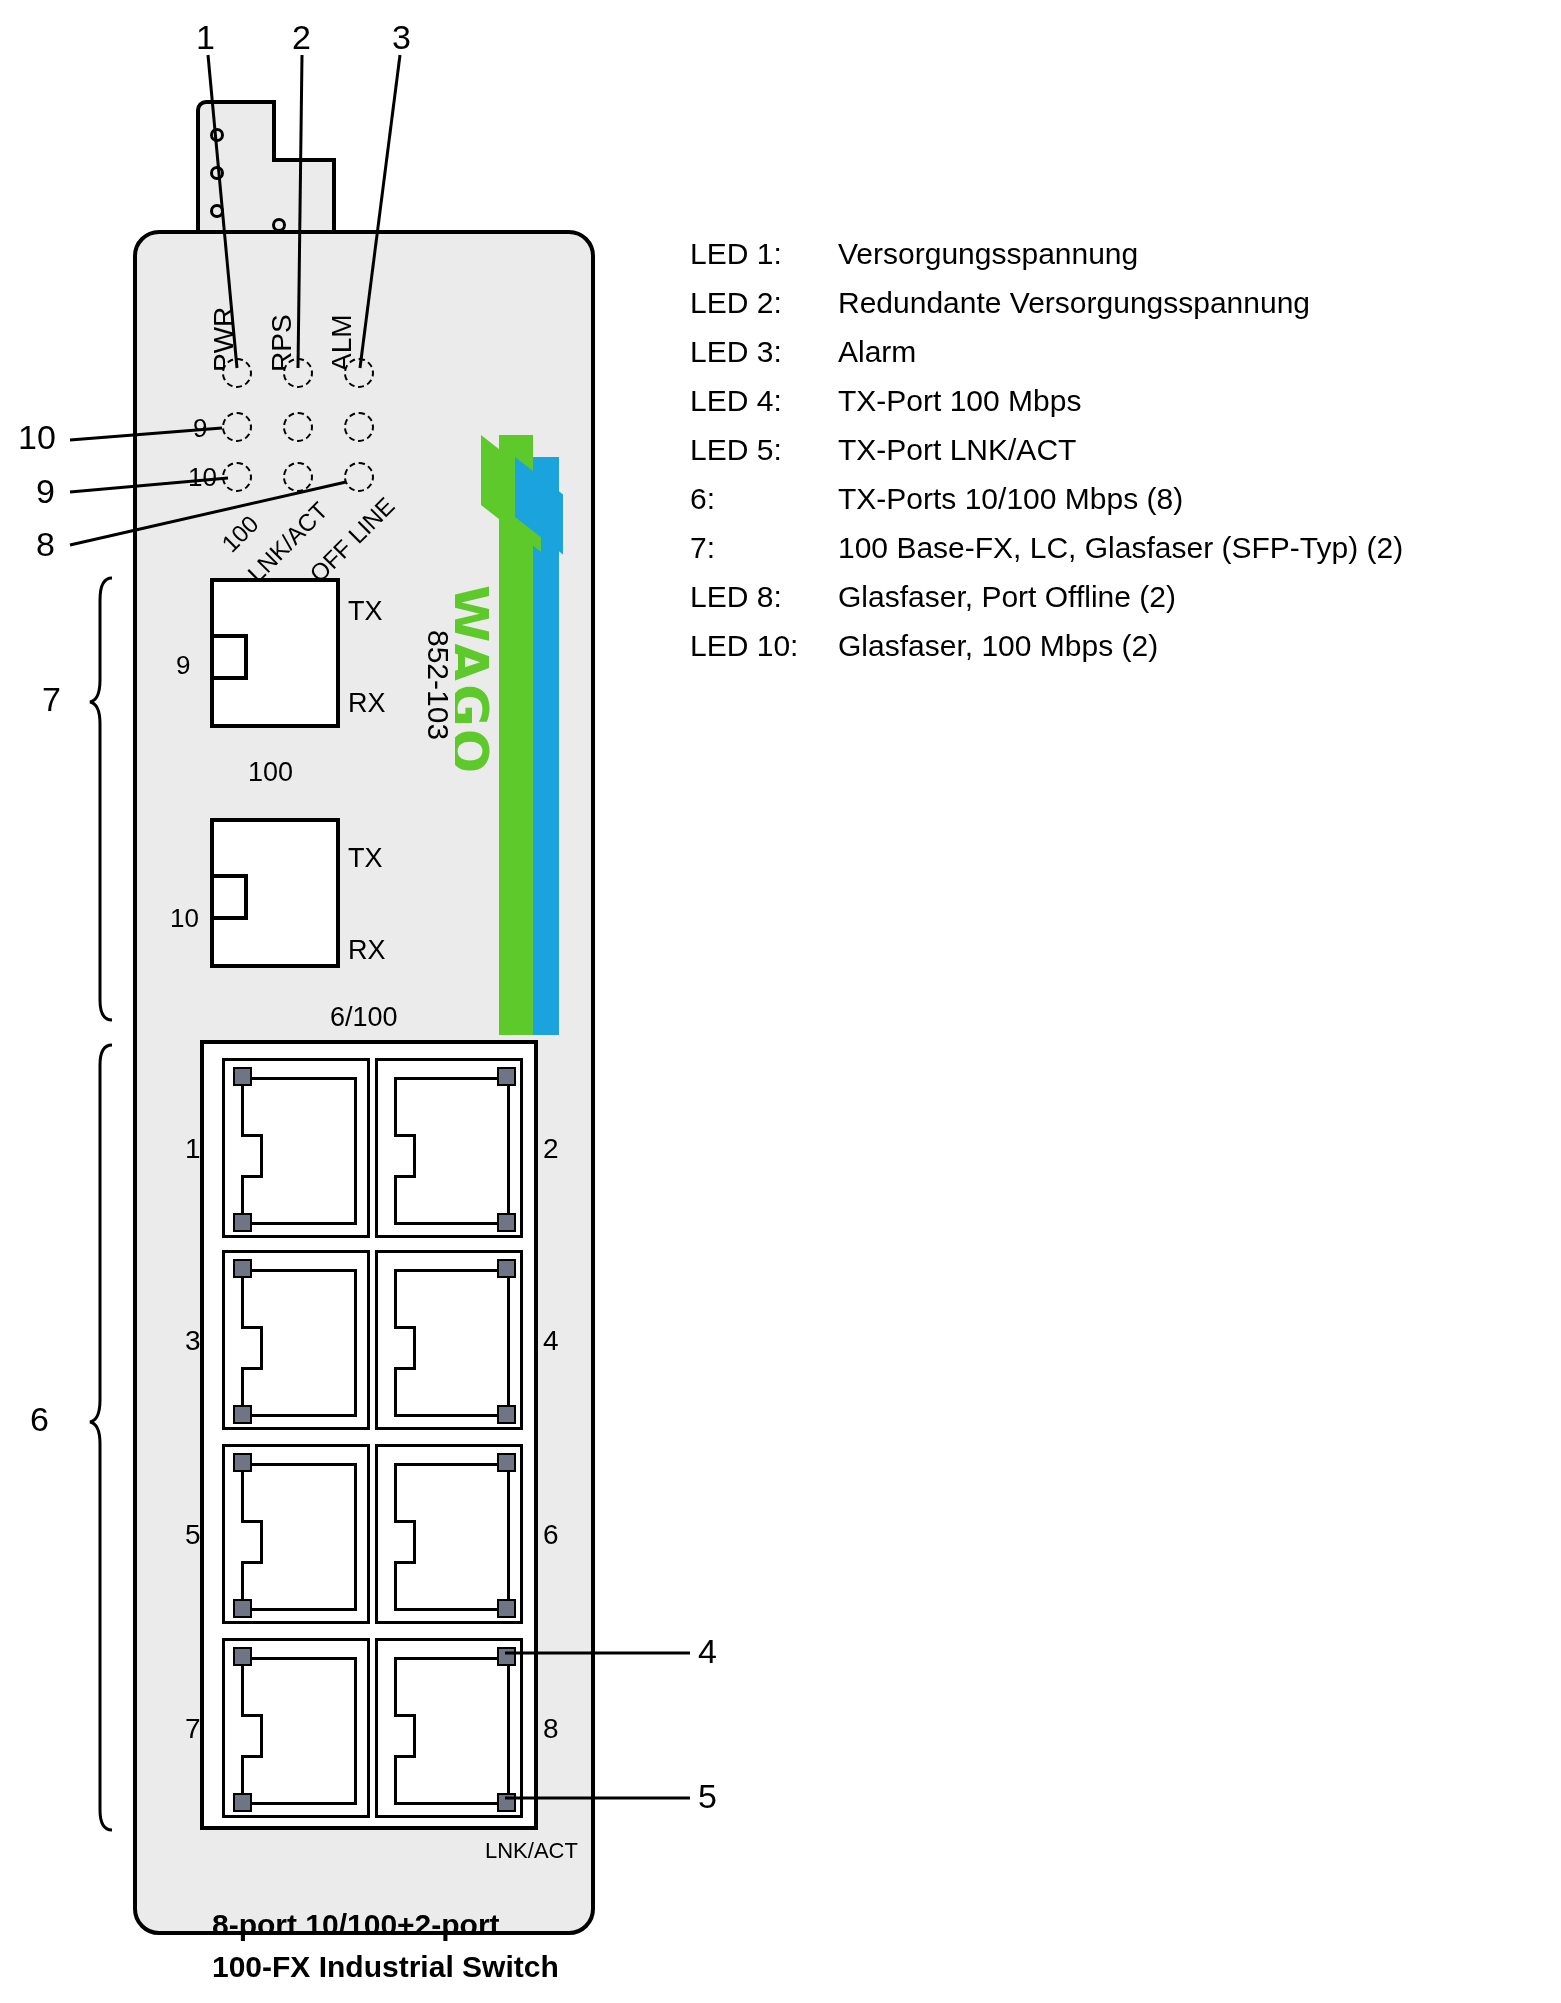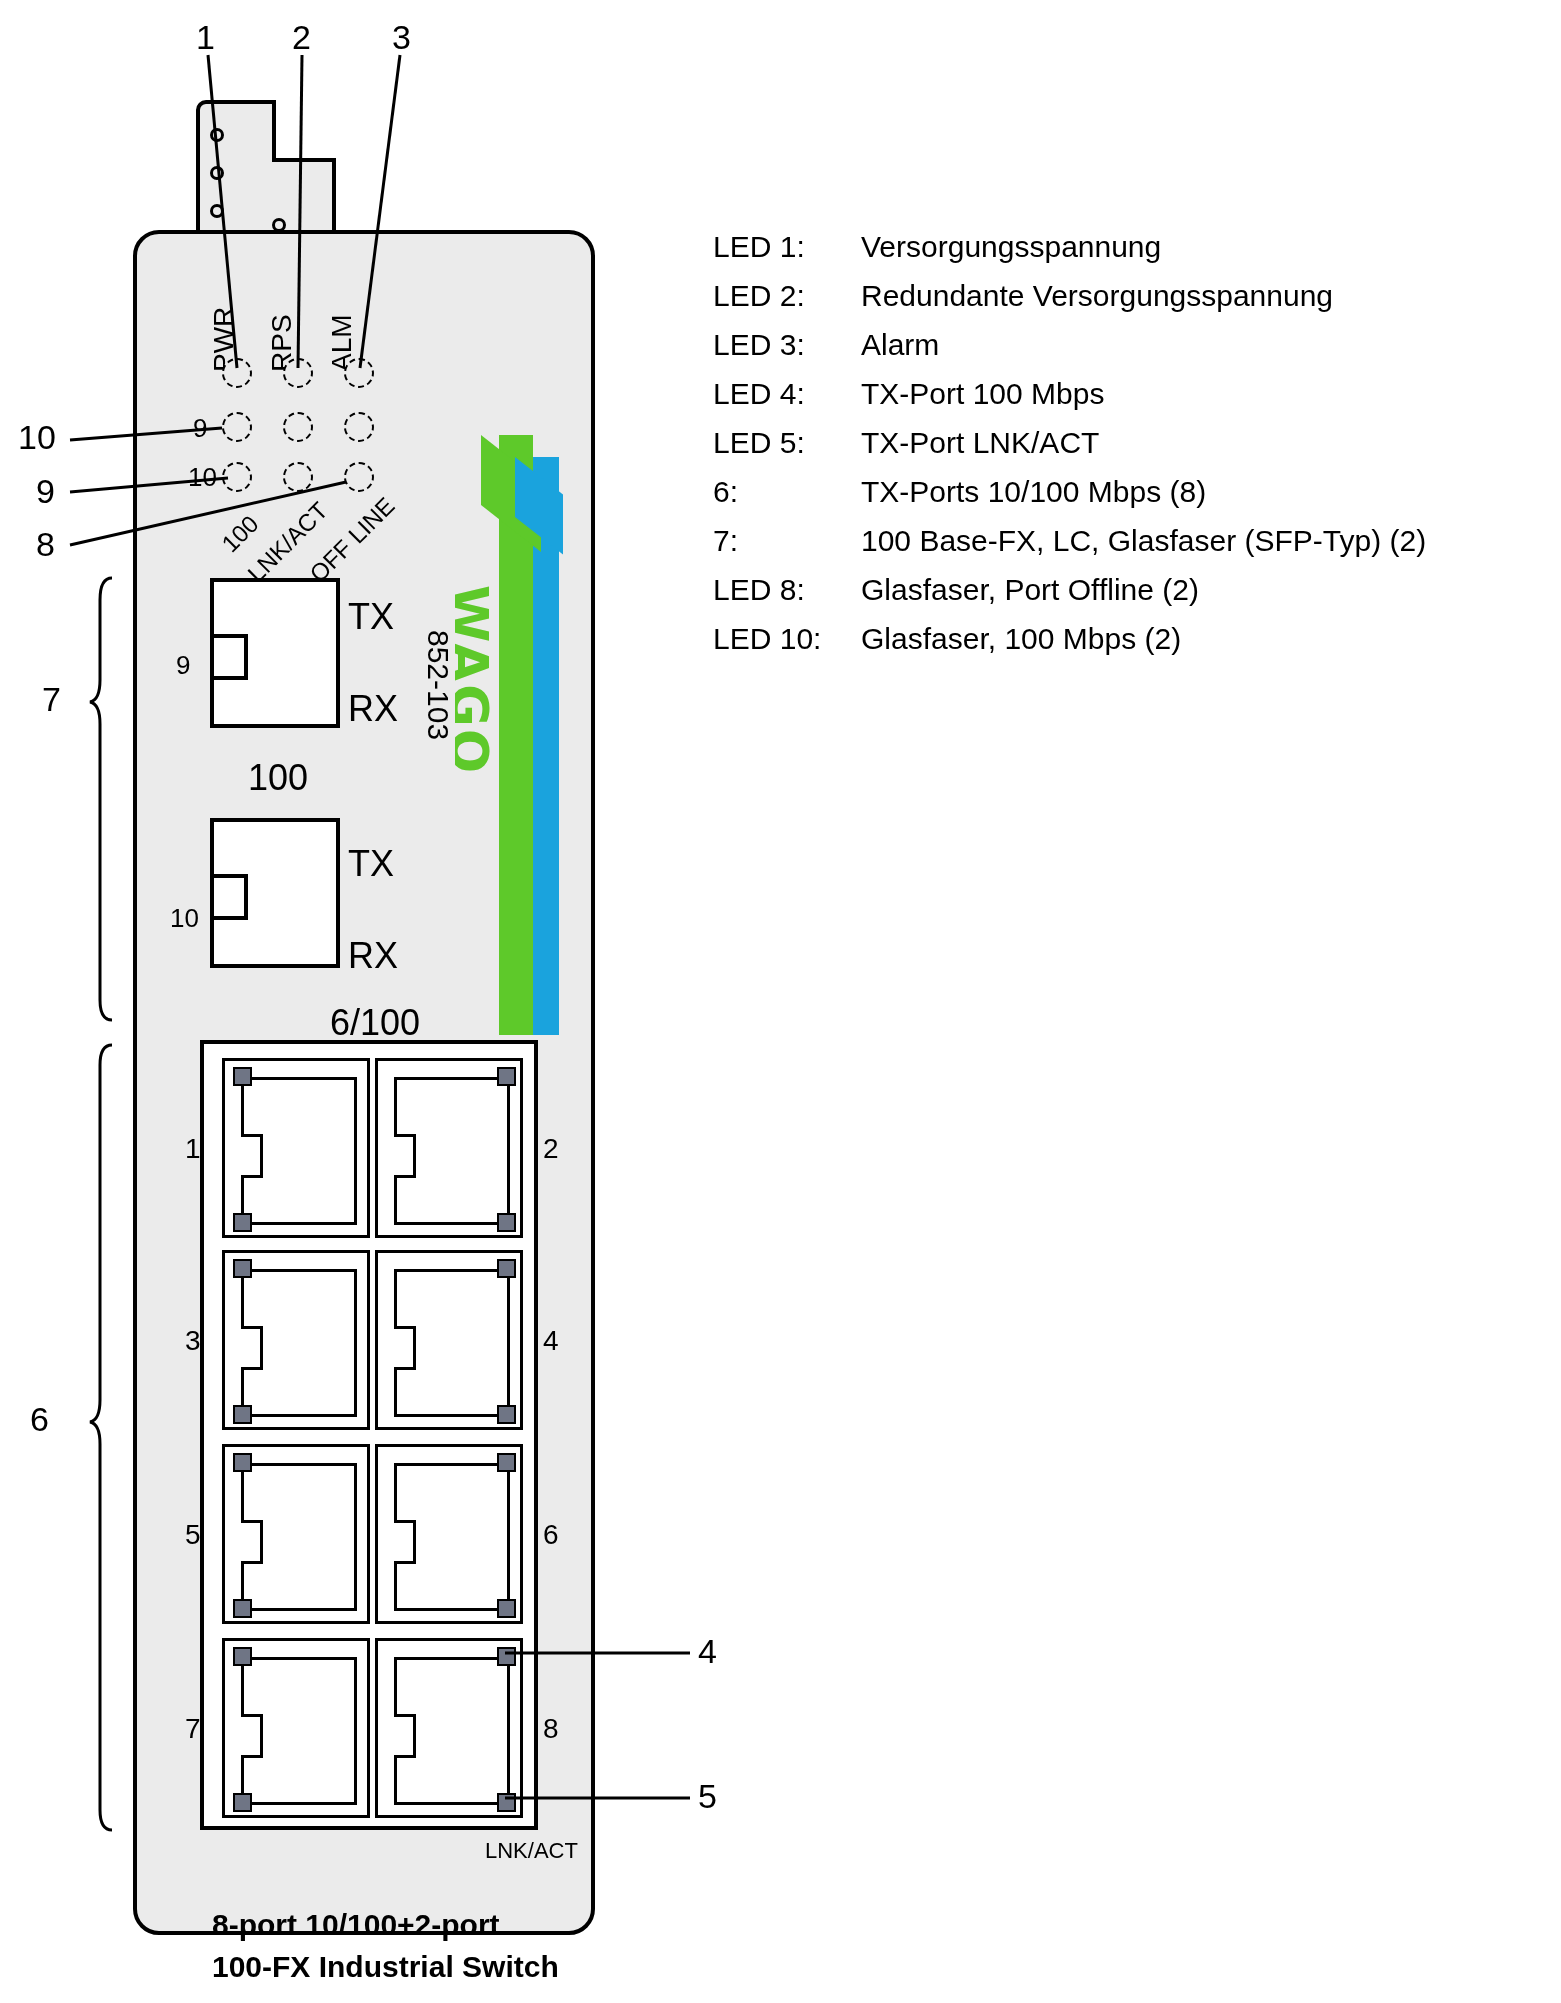--- a/index.html
+++ b/index.html
@@ -23,24 +23,23 @@
   }
   
   .legend {
     position: absolute;
     left: 690px;
     top: 222px;
     width: 830px;
   }
   .legend-row {
     display: flex;
-    align-items: center;
+    align-items: flex-end;
     height: 49px;
     font-size: 30px;
-    margin-left: 23px;
   }
   .legend-key {
     width: 148px;
     flex: 0 0 148px;
     white-space: nowrap;
   }
   .legend-text {
     white-space: nowrap;
   }
   
@@ -131,21 +130,21 @@
     width: 34px;
     height: 46px;
     background: #ffffff;
     border-right: 4px solid #000;
     border-top: 4px solid #000;
     border-bottom: 4px solid #000;
     box-sizing: border-box;
   }
   .port-caption {
     position: absolute;
-    font-size: 36px;
+    font-size: 27px;
     text-align: right;
   }
   
   .stripe-wrap {
     position: absolute;
     left: 455px;
     top: 435px;
     width: 130px;
     height: 600px;
     overflow: hidden;

